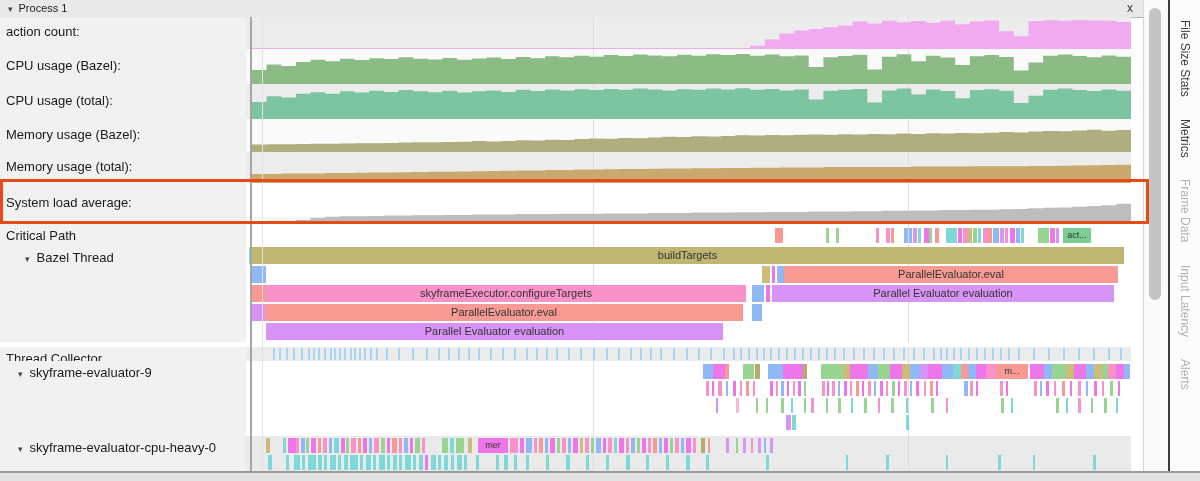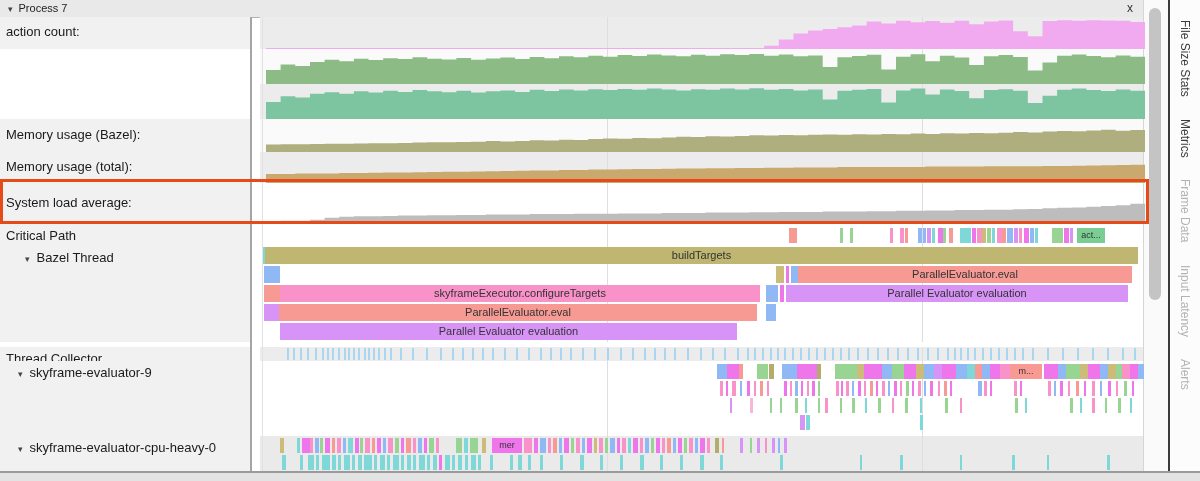--- a/index.html
+++ b/index.html
@@ -10,21 +10,21 @@
        border-bottom:1px solid #b3b3b3;font-size:11px;color:#222;line-height:17px;}
   #hdr .tri{margin-left:8px;font-size:9px;color:#444;cursor:pointer;}
   #hdr .title{margin-left:6px;}
   #hdr .close{position:absolute;right:10px;top:0;font-size:12px;color:#333;cursor:pointer;}
   
   #tracks{position:absolute;left:0;top:17px;width:1143px;height:454px;}
   .row{position:absolute;left:0;width:1143px;}
   .rowlabel{position:absolute;left:0;top:0;bottom:0;width:250px;background:#f1f1f1;}
   .lab{position:absolute;left:6px;font-size:13px;color:#1a1a1a;white-space:nowrap;}
   .lab .tri{font-size:9px;color:#444;margin-right:7px;}
-  .canvas{position:absolute;left:260px;top:0;bottom:0;width:885px;overflow:hidden;}
+  .canvas{position:absolute;left:246px;top:0;bottom:0;width:885px;overflow:hidden;}
   .grid{position:absolute;top:0;bottom:0;width:1px;background:#dedede;z-index:1;}
   .canvas svg{position:absolute;left:0;top:0;z-index:2;}
   .slice{position:absolute;z-index:2;}
   .slice .sl{display:block;width:100%;text-align:center;font-size:9px;color:#333;
              line-height:15px;overflow:hidden;white-space:nowrap;}
   
   .vline{position:absolute;top:17px;height:454px;z-index:3;}
   
   #hl{position:absolute;left:0;top:179px;width:1149px;height:45px;z-index:6;
       border:3px solid #e64a19;box-sizing:border-box;pointer-events:none;}
@@ -41,47 +41,53 @@
   #tabcol{display:flex;flex-direction:column;gap:22px;padding-top:20px;align-items:center;height:100%;box-sizing:border-box;}
   
   #hscroll{position:absolute;left:0;top:471px;width:1200px;height:10px;background:#e3e3e3;
            border-top:2px solid #9a9a9a;box-sizing:border-box;}
 </style>
 </head>
 <body>
 
 <div id="app">
   <div id="hdr">
-    <span class="tri">▾</span><span class="title">Process 7</span>
+    <span class="tri">▾</span><span class="title">Process 1</span>
     <span class="close">x</span>
   </div>
 
   <div id="tracks">
       <div class="row" style="top: 0px; height: 32px;">
         <div class="rowlabel">
           <div class="lab" style="top: 7px;"><span>action count:</span></div>
         </div>
         <div class="canvas" style="background: rgb(236, 236, 236);">
           <div class="grid" style="left: 347px;"></div>
           <div class="grid" style="left: 662px;"></div>
           <svg width="885" height="32">
             <polygon points="6,32 6.0,31.0 20.6,31.0 20.6,31.0 35.3,31.0 35.3,31.0 50.0,31.0 50.0,31.0 64.6,31.0 64.6,31.0 79.3,31.0 79.3,31.0 93.9,31.0 93.9,31.0 108.5,31.0 108.5,31.0 123.2,31.0 123.2,31.0 137.8,31.0 137.8,31.0 152.5,31.0 152.5,31.0 167.2,31.0 167.2,31.0 181.8,31.0 181.8,31.0 196.4,31.0 196.4,31.0 211.1,31.0 211.1,31.0 225.8,31.0 225.8,31.0 240.4,31.0 240.4,31.0 255.1,31.0 255.1,31.0 269.7,31.0 269.7,31.0 284.4,31.0 284.4,31.0 299.0,31.0 299.0,31.0 313.6,31.0 313.6,31.0 328.3,31.0 328.3,31.0 342.9,31.0 342.9,31.0 357.6,31.0 357.6,31.0 372.3,31.0 372.3,31.0 386.9,31.0 386.9,31.0 401.6,31.0 401.6,31.0 416.2,31.0 416.2,31.0 430.9,31.0 430.9,31.0 445.5,31.0 445.5,31.0 460.1,31.0 460.1,31.0 474.8,31.0 474.8,31.0 489.4,31.0 489.4,31.0 504.1,31.0 504.1,28.8 518.8,28.8 518.8,22.6 533.4,22.6 533.4,16.4 548.0,16.4 548.0,13.6 562.7,13.6 562.7,12.0 577.4,12.0 577.4,10.3 592.0,10.3 592.0,8.6 606.6,8.6 606.6,4.4 621.3,4.4 621.3,6.4 636.0,6.4 636.0,3.8 650.6,3.8 650.6,5.2 665.3,5.2 665.3,4.1 679.9,4.1 679.9,5.8 694.5,5.8 694.5,3.8 709.2,3.8 709.2,7.2 723.9,7.2 723.9,4.4 738.5,4.4 738.5,3.6 753.1,3.6 753.1,14.2 767.8,14.2 767.8,19.2 782.5,19.2 782.5,4.1 797.1,4.1 797.1,3.3 811.8,3.3 811.8,3.8 826.4,3.8 826.4,3.3 841.0,3.3 841.0,3.6 855.7,3.6 855.7,3.8 870.4,3.8 870.4,5.0 885.0,5.0 885,32" fill="#f1aaf0"></polygon>
           </svg>
         </div>
       </div>
       <div class="row" style="top: 32px; height: 35px;">
+        <div class="rowlabel">
+          <div class="lab" style="top: 8.5px;"><span>CPU usage (Bazel):</span></div>
+        </div>
         <div class="canvas" style="background: rgb(250, 250, 250);">
           <div class="grid" style="left: 347px;"></div>
           <div class="grid" style="left: 662px;"></div>
           <svg width="885" height="35">
             <polygon points="6,35 6.0,21.0 20.6,21.0 20.6,15.4 35.3,15.4 35.3,16.9 50.0,16.9 50.0,12.9 64.6,12.9 64.6,10.8 79.3,10.8 79.3,12.3 93.9,12.3 93.9,9.8 108.5,9.8 108.5,11.1 123.2,11.1 123.2,9.2 137.8,9.2 137.8,10.1 152.5,10.1 152.5,8.3 167.2,8.3 167.2,9.8 181.8,9.8 181.8,10.4 196.4,10.4 196.4,8.9 211.1,8.9 211.1,10.8 225.8,10.8 225.8,9.5 240.4,9.5 240.4,8.6 255.1,8.6 255.1,10.1 269.7,10.1 269.7,8.0 284.4,8.0 284.4,9.2 299.0,9.2 299.0,7.3 313.6,7.3 313.6,8.3 328.3,8.3 328.3,6.7 342.9,6.7 342.9,7.7 357.6,7.7 357.6,6.1 372.3,6.1 372.3,7.0 386.9,7.0 386.9,5.5 401.6,5.5 401.6,6.4 416.2,6.4 416.2,7.3 430.9,7.3 430.9,5.8 445.5,5.8 445.5,6.7 460.1,6.7 460.1,5.2 474.8,5.2 474.8,6.1 489.4,6.1 489.4,4.9 504.1,4.9 504.1,6.7 518.8,6.7 518.8,5.5 533.4,5.5 533.4,7.3 548.0,7.3 548.0,6.4 562.7,6.4 562.7,17.9 577.4,17.9 577.4,8.3 592.0,8.3 592.0,7.0 606.6,7.0 606.6,5.8 621.3,5.8 621.3,20.4 636.0,20.4 636.0,7.7 650.6,7.7 650.6,5.2 665.3,5.2 665.3,12.3 679.9,12.3 679.9,6.7 694.5,6.7 694.5,8.6 709.2,8.6 709.2,16.0 723.9,16.0 723.9,7.3 738.5,7.3 738.5,6.1 753.1,6.1 753.1,8.0 767.8,8.0 767.8,21.6 782.5,21.6 782.5,13.5 797.1,13.5 797.1,6.7 811.8,6.7 811.8,5.5 826.4,5.5 826.4,7.0 841.0,7.0 841.0,8.3 855.7,8.3 855.7,6.4 870.4,6.4 870.4,7.7 885.0,7.7 885,35" fill="#8cbb86"></polygon>
           </svg>
         </div>
       </div>
       <div class="row" style="top: 67px; height: 35px;">
+        <div class="rowlabel">
+          <div class="lab" style="top: 8.5px;"><span>CPU usage (total):</span></div>
+        </div>
         <div class="canvas" style="background: rgb(236, 236, 236);">
           <div class="grid" style="left: 347px;"></div>
           <div class="grid" style="left: 662px;"></div>
           <svg width="885" height="35">
             <polygon points="6,35 6.0,17.9 20.6,17.9 20.6,12.3 35.3,12.3 35.3,13.5 50.0,13.5 50.0,9.8 64.6,9.8 64.6,8.3 79.3,8.3 79.3,9.8 93.9,9.8 93.9,7.3 108.5,7.3 108.5,8.6 123.2,8.6 123.2,6.7 137.8,6.7 137.8,8.0 152.5,8.0 152.5,6.1 167.2,6.1 167.2,7.3 181.8,7.3 181.8,8.3 196.4,8.3 196.4,6.7 211.1,6.7 211.1,8.6 225.8,8.6 225.8,7.3 240.4,7.3 240.4,6.4 255.1,6.4 255.1,8.0 269.7,8.0 269.7,5.8 284.4,5.8 284.4,7.0 299.0,7.0 299.0,5.5 313.6,5.5 313.6,6.4 328.3,6.4 328.3,5.2 342.9,5.2 342.9,6.1 357.6,6.1 357.6,4.9 372.3,4.9 372.3,5.8 386.9,5.8 386.9,4.6 401.6,4.6 401.6,5.5 416.2,5.5 416.2,6.4 430.9,6.4 430.9,5.2 445.5,5.2 445.5,5.8 460.1,5.8 460.1,4.6 474.8,4.6 474.8,5.5 489.4,5.5 489.4,4.2 504.1,4.2 504.1,5.8 518.8,5.8 518.8,4.9 533.4,4.9 533.4,6.4 548.0,6.4 548.0,5.5 562.7,5.5 562.7,15.4 577.4,15.4 577.4,6.7 592.0,6.7 592.0,5.8 606.6,5.8 606.6,4.9 621.3,4.9 621.3,18.5 636.0,18.5 636.0,6.4 650.6,6.4 650.6,4.6 665.3,4.6 665.3,10.4 679.9,10.4 679.9,5.5 694.5,5.5 694.5,7.0 709.2,7.0 709.2,14.2 723.9,14.2 723.9,6.1 738.5,6.1 738.5,5.2 753.1,5.2 753.1,6.7 767.8,6.7 767.8,19.1 782.5,19.1 782.5,11.7 797.1,11.7 797.1,5.8 811.8,5.8 811.8,4.6 826.4,4.6 826.4,6.1 841.0,6.1 841.0,7.0 855.7,7.0 855.7,5.5 870.4,5.5 870.4,6.7 885.0,6.7 885,35" fill="#7cc5a0"></polygon>
           </svg>
         </div>
       </div>
       <div class="row" style="top: 102px; height: 33px;">
         <div class="rowlabel">

